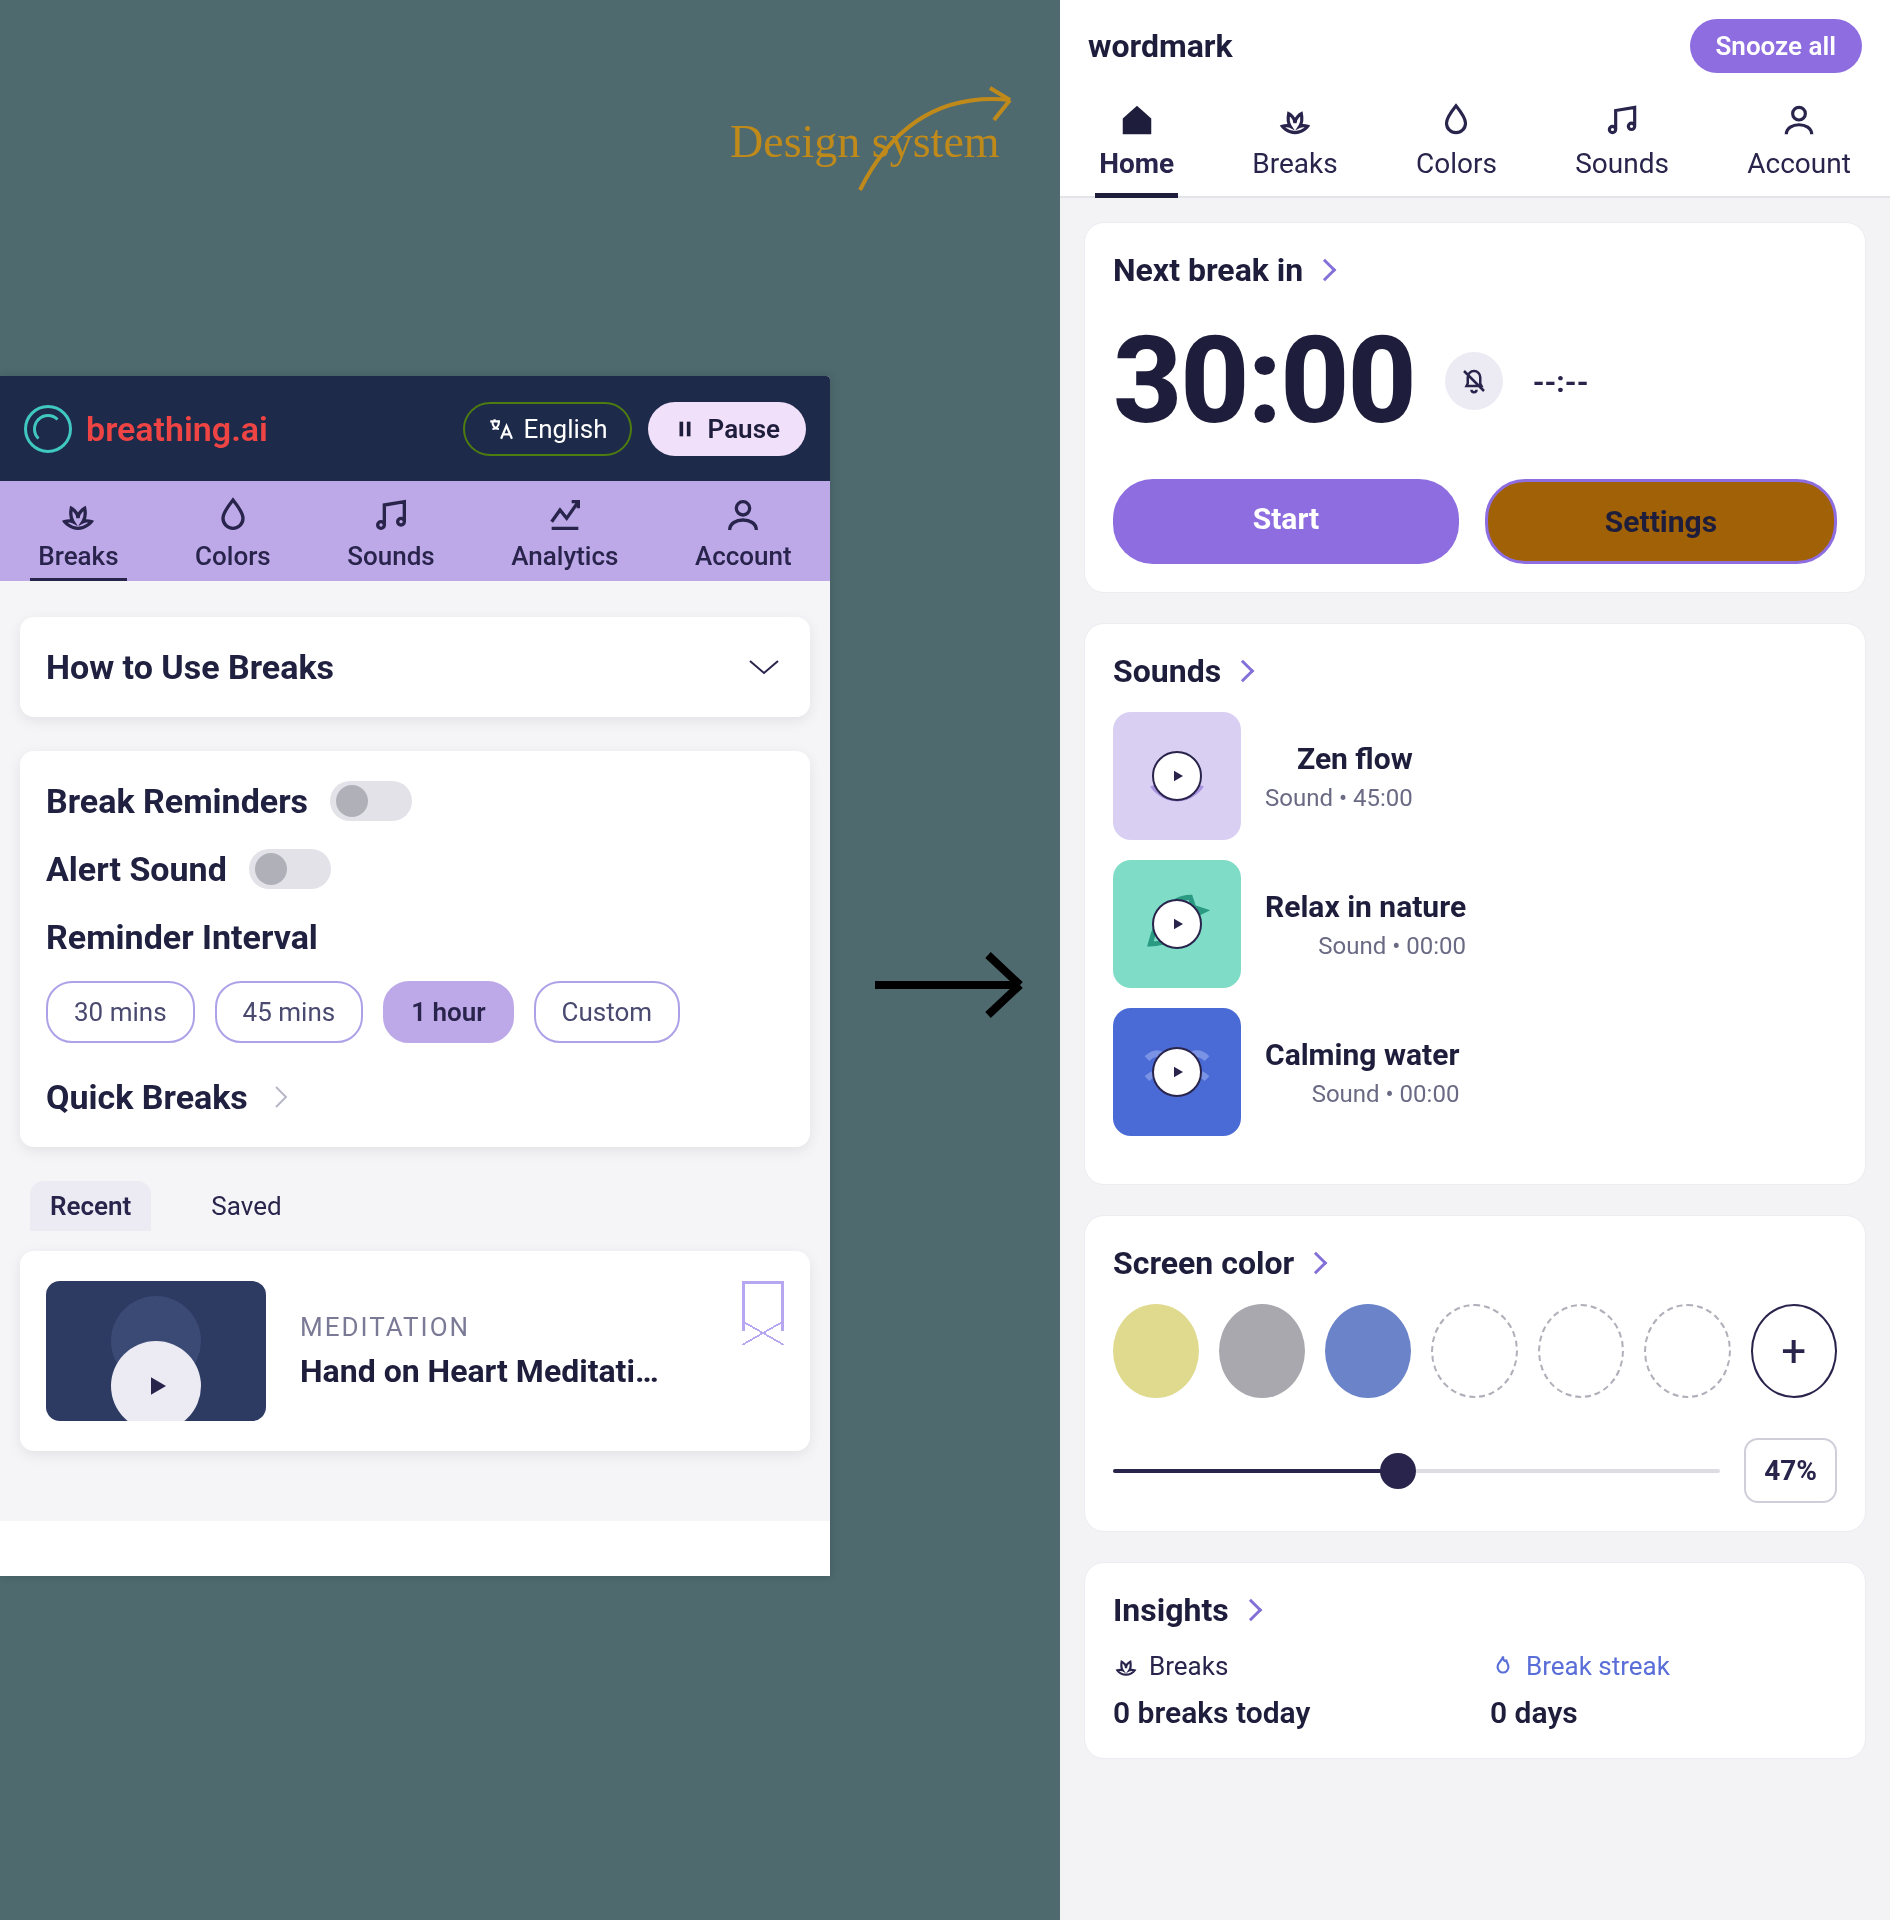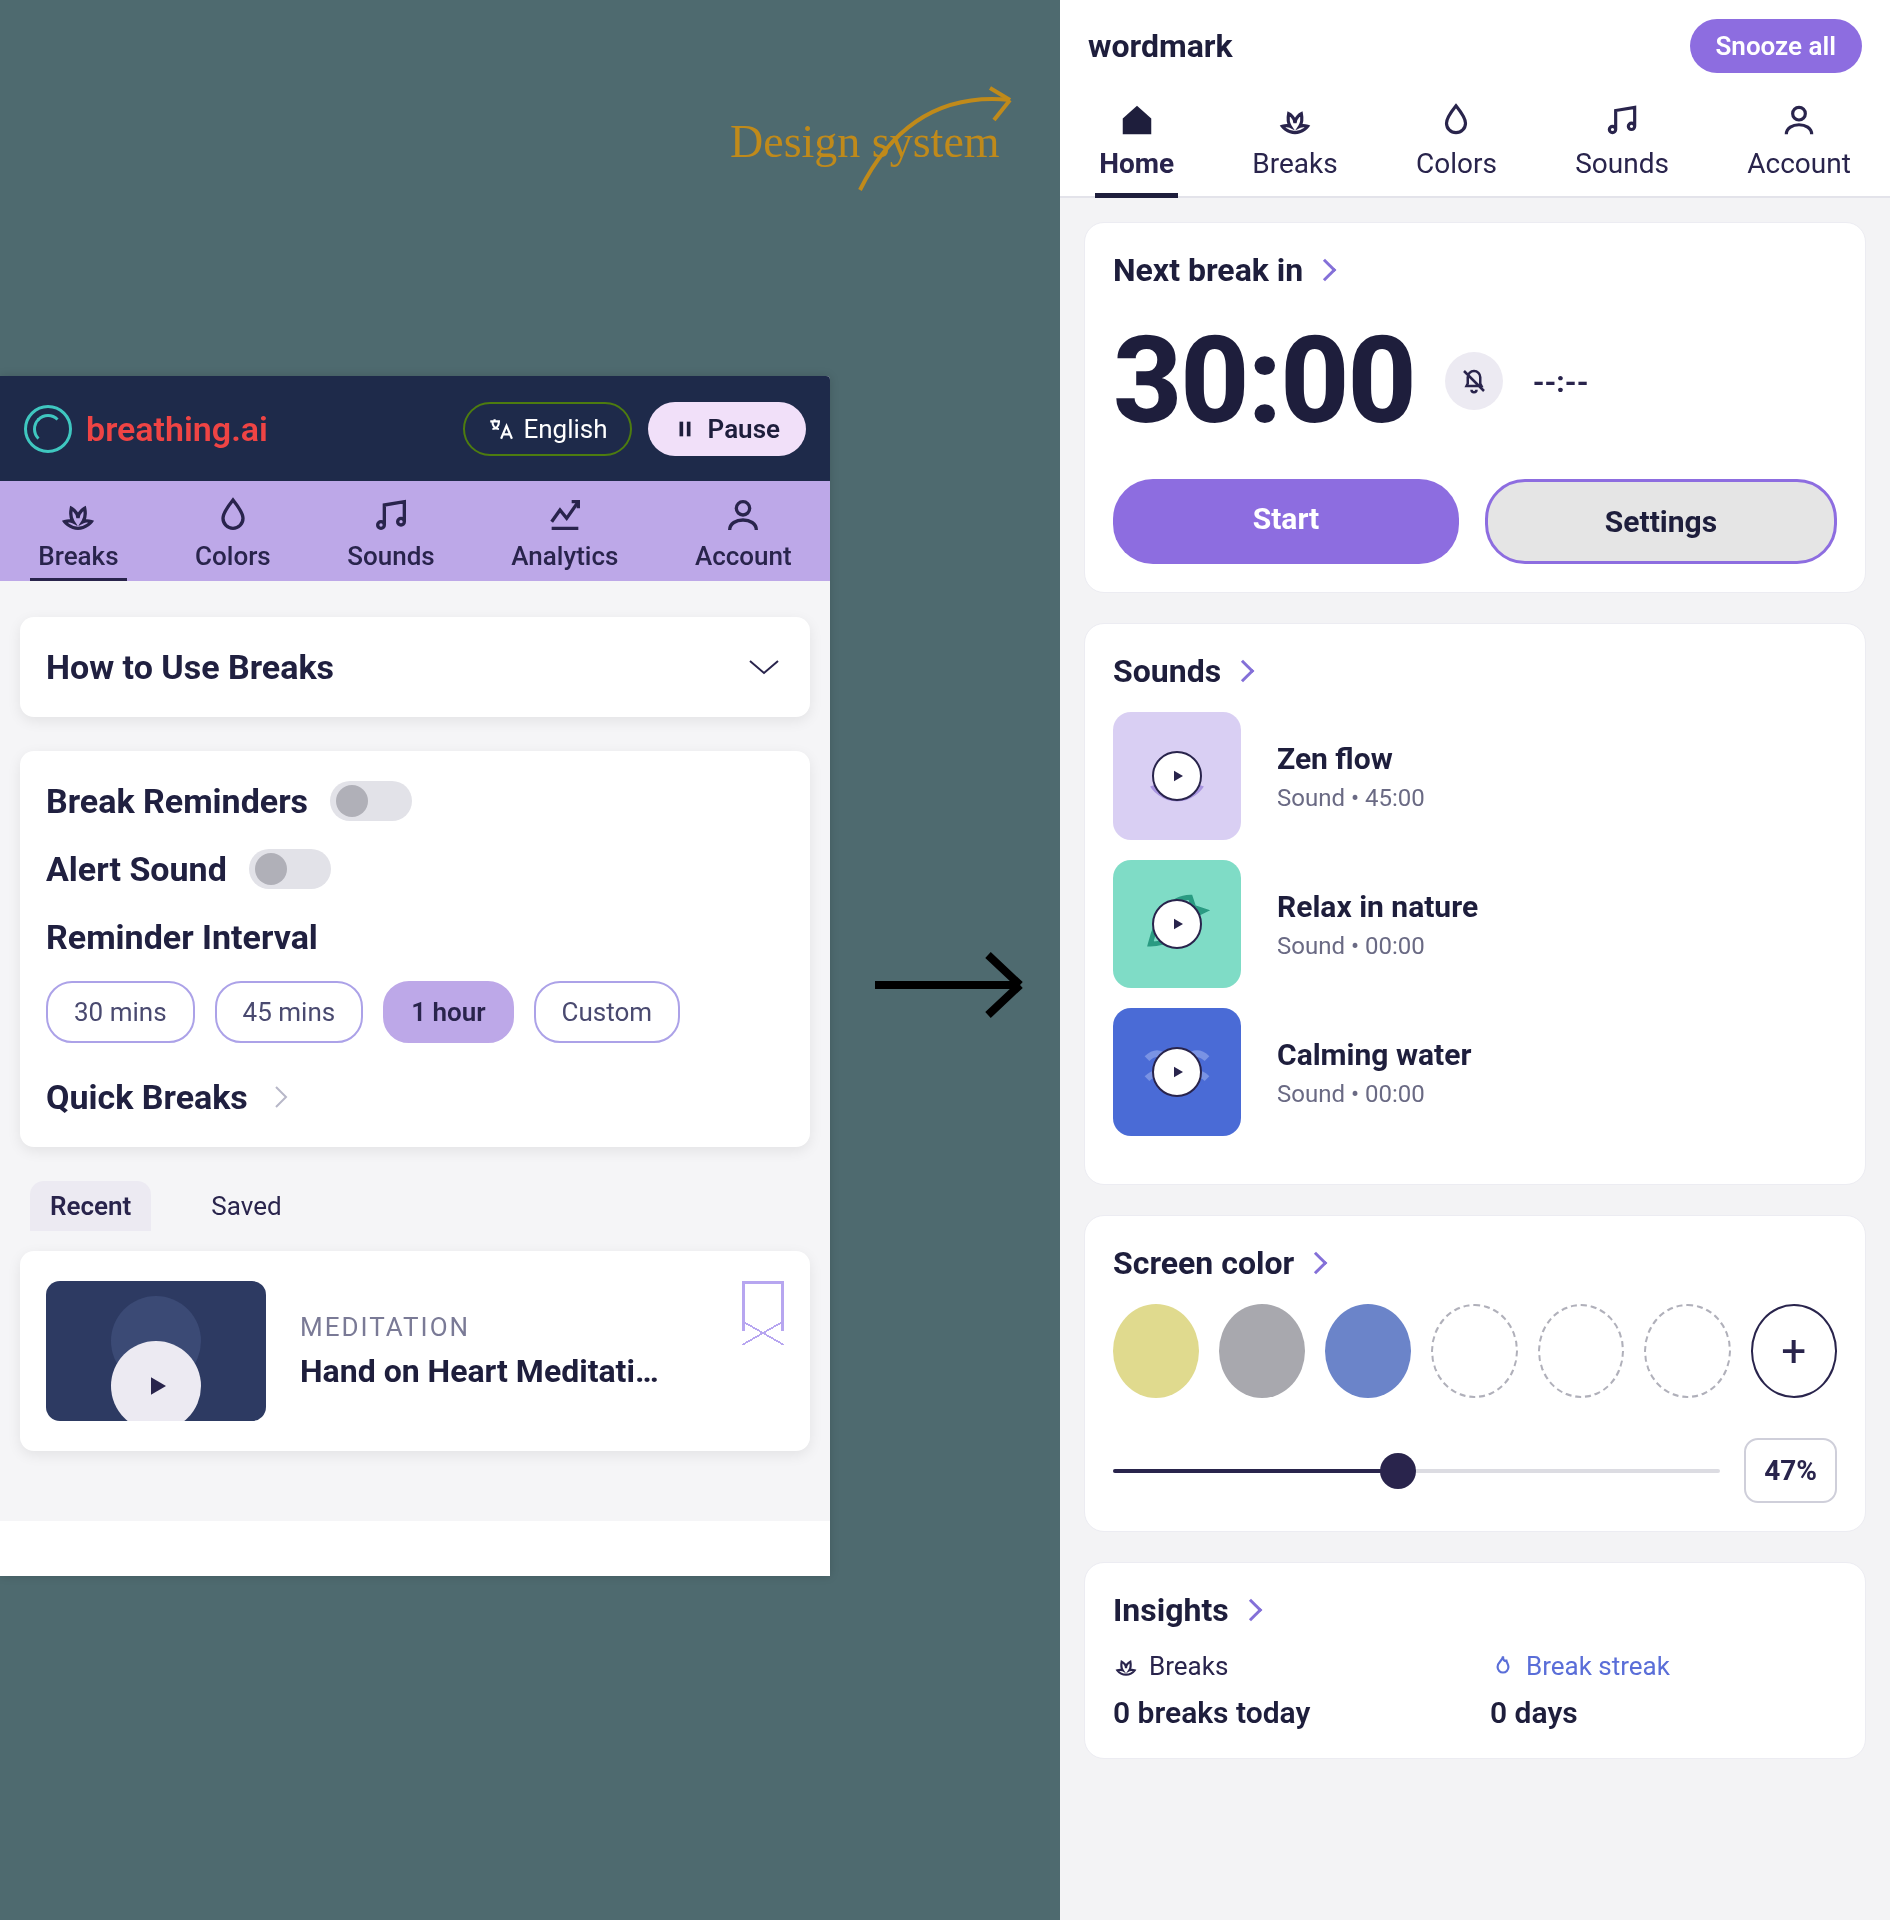--- a/index.html
+++ b/index.html
@@ -143,22 +143,22 @@
   .rp-timer-row{display:flex;align-items:center;gap:30px;}
   .rp-big-time{font-size:120px;font-weight:800;color:#1e1e3c;letter-spacing:-2px;}
   .rp-mute{
     width:58px;height:58px;border-radius:50%;background:#eceaf2;
     display:flex;align-items:center;justify-content:center;
   }
   .rp-dash{font-size:30px;font-weight:700;color:#29244c;}
   .rp-btn-row{display:flex;gap:26px;margin-top:28px;}
   .rp-btn{flex:1;text-align:center;padding:22px 0;border-radius:40px;font-size:30px;font-weight:700;}
   .rp-btn.primary{background:#8d6de0;color:#fff;}
-  .rp-btn.secondary{border:3px solid #8d6de0;color:#1e1e3c;background:#e5e5e5;}
-  .rp-sound-item{display:flex;align-items:center;gap:36px;margin-bottom:20px;}
+  .rp-btn.secondary{border:3px solid #8d6de0;color:#1e1e3c;background:#a16207;}
+  .rp-sound-item{display:flex;align-items:center;gap:24px;margin-bottom:20px;text-align:right;}
   .rp-sound-thumb{
     width:128px;height:128px;border-radius:18px;position:relative;
     display:flex;align-items:center;justify-content:center;
   }
   .rp-sound-thumb.zen{background:#d9cff3;}
   .rp-sound-thumb.nature{background:#7fdcc6;}
   .rp-sound-thumb.water{background:#4a6bd6;}
   .rp-play-circle{
     width:50px;height:50px;background:#fff;border:2px solid #29244c;border-radius:50%;
     display:flex;align-items:center;justify-content:center;position:relative;z-index:2;

